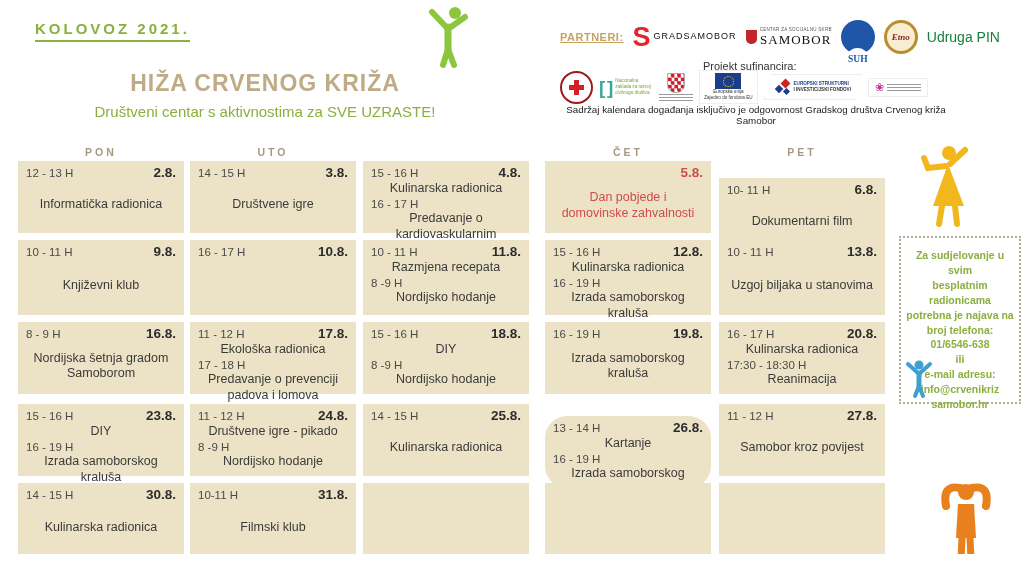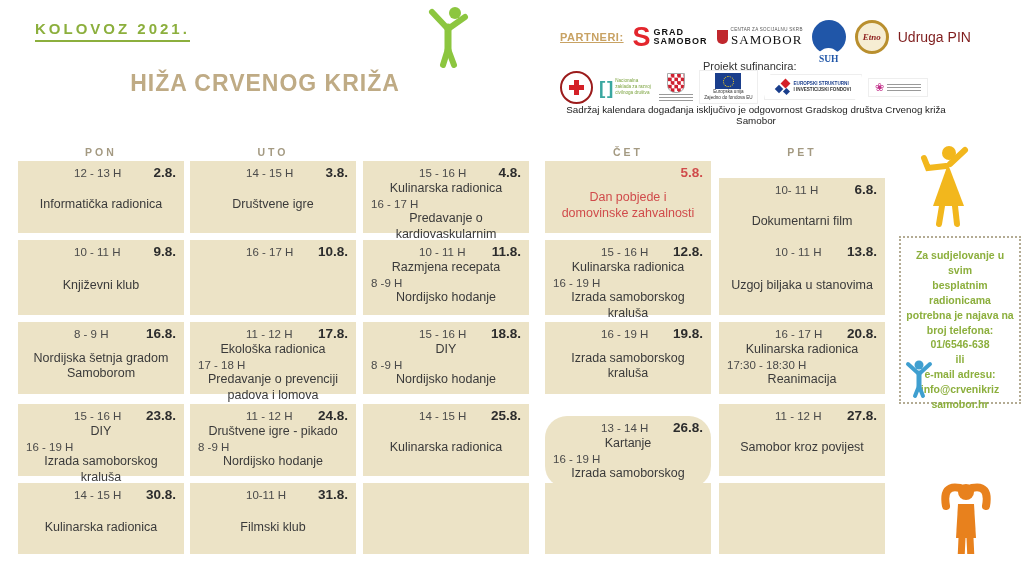--- a/index.html
+++ b/index.html
@@ -18,34 +18,34 @@
   .fig-green{left:424px;top:6px;}
   .fig-yellow{left:918px;top:142px;}
   .fig-blue{left:3px;bottom:2px;}
   .fig-orange{left:936px;top:476px;}
 
   
   .partners{position:absolute;left:560px;top:15px;width:450px;height:44px;display:flex;align-items:center;gap:9px;}
   .partners-label{font-size:11px;font-weight:bold;color:#c8a263;text-decoration:underline;letter-spacing:.5px;}
   .logo{display:flex;align-items:center;gap:3px;}
   .gs-mark{font-size:27px;font-weight:bold;color:#e3262d;line-height:.9;}
-  .gs-lines{display:flex;flex-direction:column;font-weight:bold;color:#111;}
+  .gs-lines{display:flex;flex-direction:row;font-weight:normal;color:#111;}
   .gs-lines span{font-size:9px;letter-spacing:1px;line-height:1.05;}
   .czss{display:flex;align-items:center;gap:3px;}
   .czss-shield{width:11px;height:14px;background:#c0272d;border-radius:0 0 5px 5px;display:inline-block;}
   .czss-txt{display:flex;flex-direction:column;align-items:center;}
   .czss-cap{font-size:4.5px;color:#555;letter-spacing:.3px;}
   .czss-name{font-size:13px;font-family:"Liberation Serif",serif;color:#101010;letter-spacing:1px;}
   .suh{width:34px;height:34px;border-radius:50%;background:#2056a8;display:flex;align-items:center;justify-content:center;}
   .suh-in{width:23px;height:23px;border-radius:50%;background:#fff;display:flex;align-items:center;justify-content:center;
           font-family:"Liberation Serif",serif;font-weight:bold;font-size:9.5px;color:#2056a8;margin-top:44px;}
   .etno{width:34px;height:34px;border-radius:50%;background:#f6edd3;border:3px solid #b98f2e;box-sizing:border-box;
         display:flex;align-items:center;justify-content:center;font-family:"Liberation Serif",serif;
         font-style:italic;font-weight:bold;font-size:9px;color:#8c1d1d;}
-  .pin{font-size:14px;color:#7f1d1d;}
+  .pin{font-size:14px;color:#15803d;}
 
   .funding-label{position:absolute;left:703px;top:60px;font-size:11px;color:#333;}
   .funding{position:absolute;left:560px;top:70px;width:440px;height:34px;display:flex;align-items:center;gap:6px;}
   .rc{width:33px;height:33px;border-radius:50%;border:2px solid #9b1b1b;background:#fff;position:relative;box-sizing:border-box;}
   .rc i{position:absolute;background:#d42027;}
   .rc .v{left:12px;top:7px;width:5px;height:15px;}
   .rc .h{left:7px;top:12px;width:15px;height:5px;}
   .zk{display:flex;align-items:center;gap:2px;}
   .zk-br{font-size:19px;font-weight:bold;color:#3aa7a0;line-height:1;}
   .zk-txt{font-size:4.6px;color:#7aa23c;width:38px;line-height:1.35;}
@@ -68,21 +68,21 @@
   .esif-txt .r2{color:#333;}
   .op{background:#fff;border:1px solid #eee;display:flex;align-items:center;gap:3px;padding:3px 6px;}
   .op-flower{font-size:11px;color:#c2308a;line-height:1;}
   .disclaimer{position:absolute;left:556px;top:104px;width:400px;text-align:center;font-size:9.8px;color:#222;}
 
   
   .day-header{position:absolute;top:146px;text-align:center;font-size:10.5px;font-weight:bold;
               letter-spacing:3px;color:#a49a82;}
   .card{position:absolute;background:#ece3c6;box-sizing:border-box;padding:4px 8px 3px;
         display:flex;flex-direction:column;color:#3a3a3a;}
-  .card-top{display:flex;justify-content:space-between;align-items:baseline;margin-left:48px;}
+  .card-top{display:flex;justify-content:space-between;align-items:baseline;}
   .time{font-size:11.5px;color:#4a4a4a;}
   .date{font-size:13.5px;font-weight:bold;color:#2c2c2c;}
   .activity{font-size:12.5px;text-align:center;line-height:1.22;padding:1px 0;}
   .card.single .activity{flex:1;display:flex;align-items:center;justify-content:center;}
   .time-line{margin-top:1px;}
   .card.holiday .date{color:#d04b4b;}
   .holiday-note{flex:1;display:flex;align-items:center;justify-content:center;text-align:center;
                 color:#d04b4b;font-size:12.5px;line-height:1.3;padding:0 4px;}
 
   
@@ -90,20 +90,21 @@
             box-sizing:border-box;padding:10px 3px 4px;text-align:center;color:#8caf3d;font-weight:bold;
             font-size:10.5px;line-height:1.42;}
 </style>
 </head>
 <body>
 
 <div class="canvas">
 
   <div class="month">KOLOVOZ 2021.</div>
   <div class="title">HIŽA CRVENOG KRIŽA</div>
+  <div class="subtitle">Društveni centar s aktivnostima za SVE UZRASTE!</div>
 
   <svg class="fig fig-green" width="48" height="62" viewBox="0 0 48 62">
     <circle cx="31" cy="7" r="6" fill="#8cc63f"></circle>
     <path d="M24 21 L24 44" stroke="#8cc63f" stroke-width="7" stroke-linecap="round" fill="none"></path>
     <path d="M24 23 L8 6" stroke="#8cc63f" stroke-width="6" stroke-linecap="round" fill="none"></path>
     <path d="M24 23 L41 11" stroke="#8cc63f" stroke-width="6" stroke-linecap="round" fill="none"></path>
     <path d="M24 43 L19 59" stroke="#8cc63f" stroke-width="6" stroke-linecap="round" fill="none"></path>
     <path d="M24 43 L30 59" stroke="#8cc63f" stroke-width="6" stroke-linecap="round" fill="none"></path>
   </svg>
 

